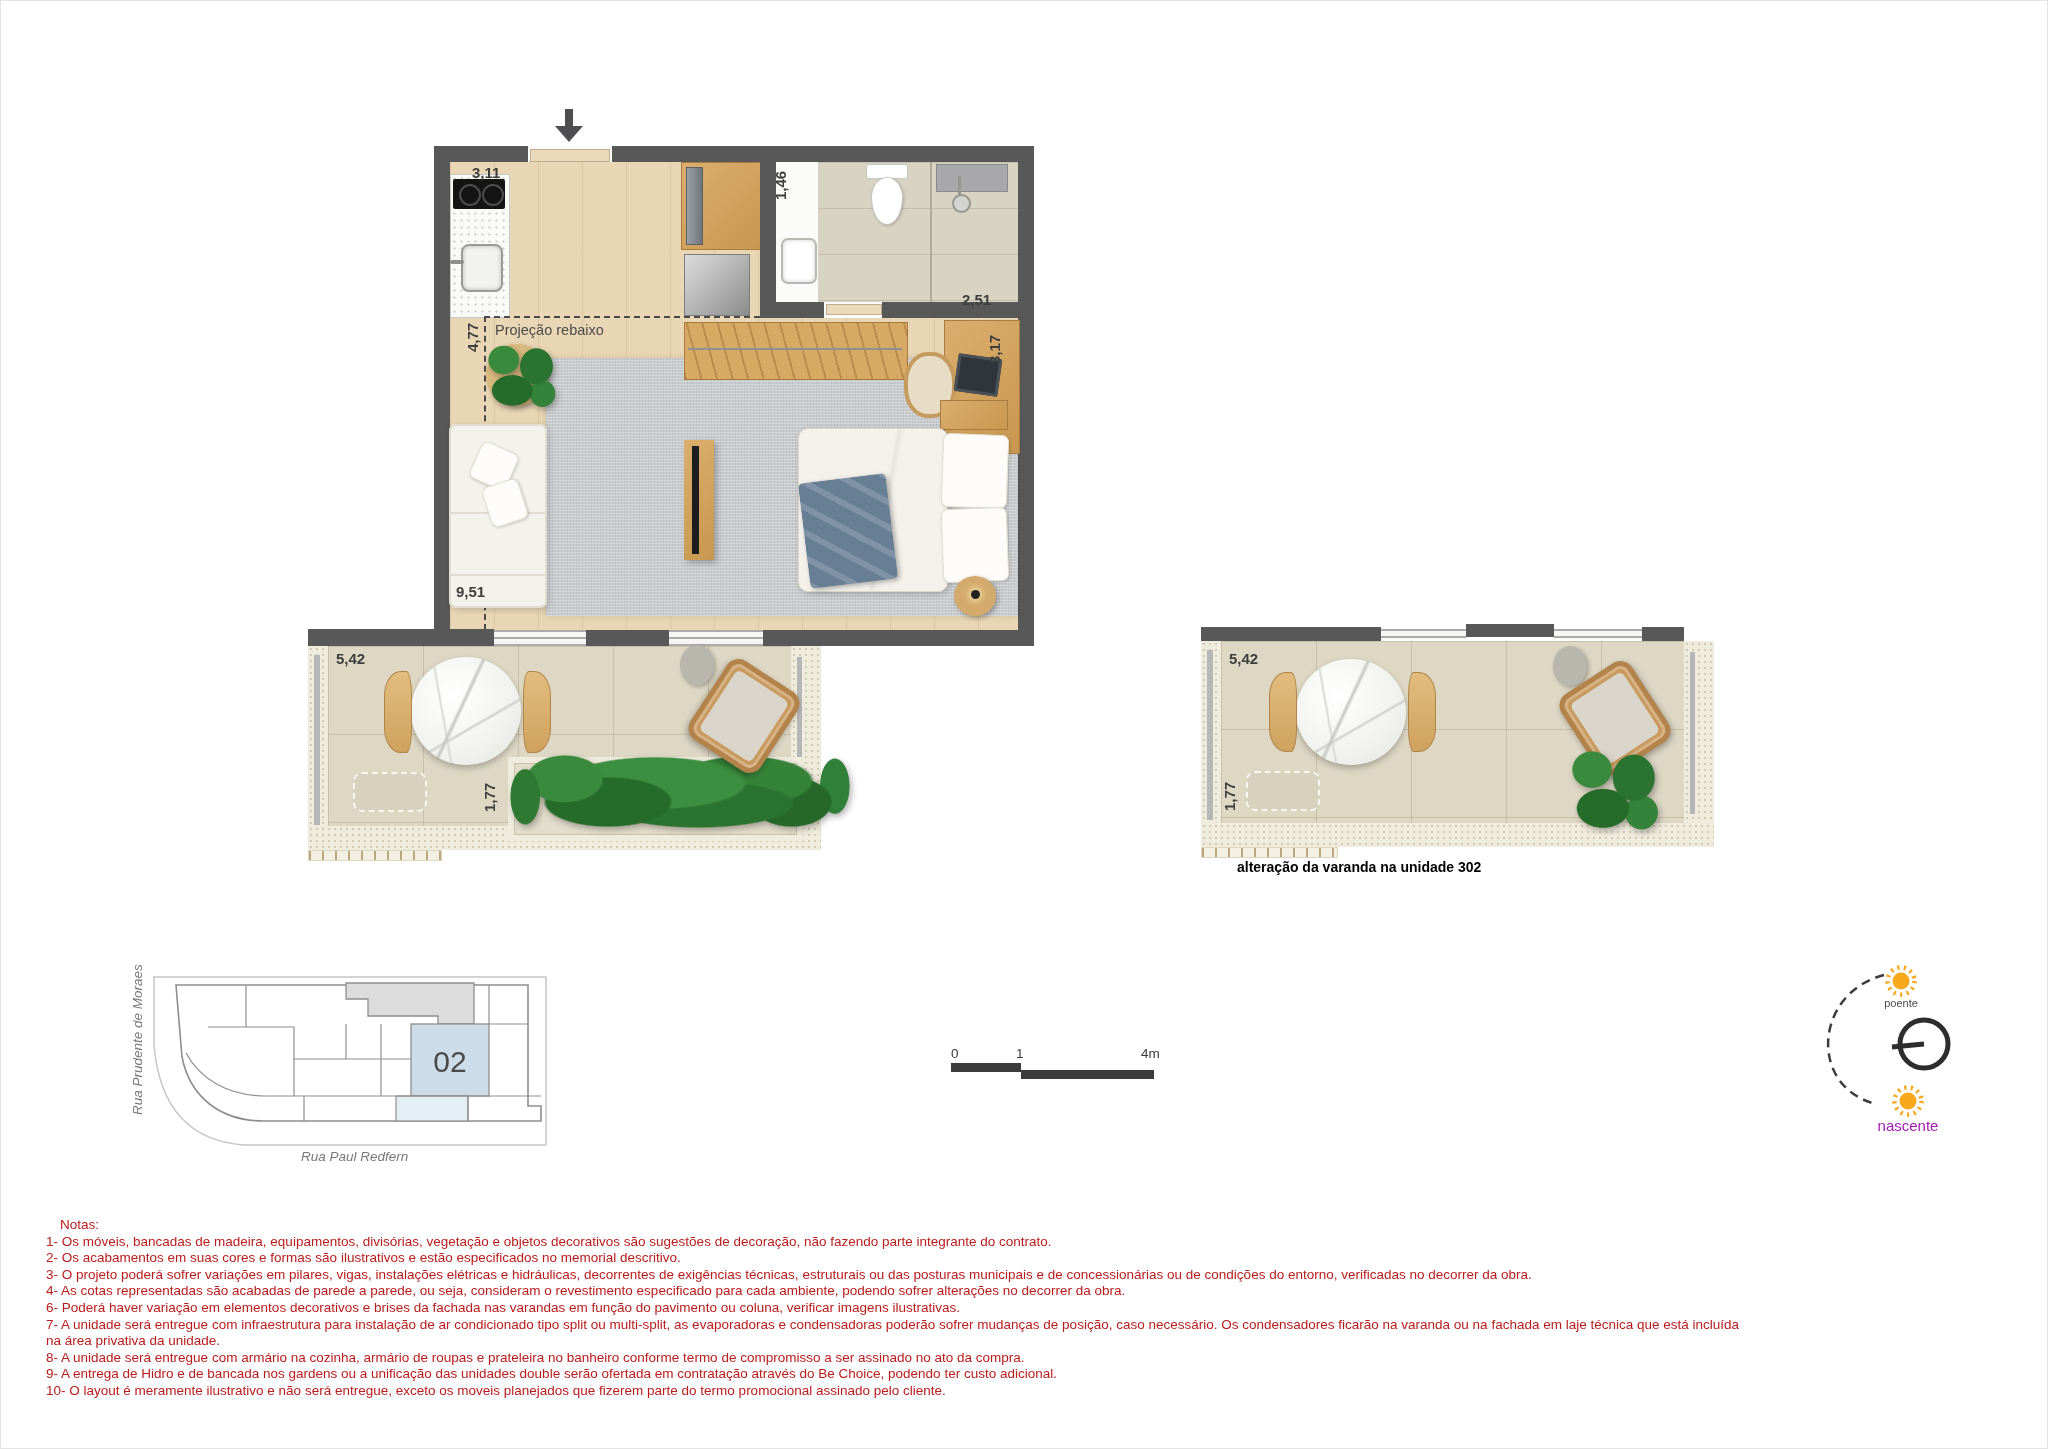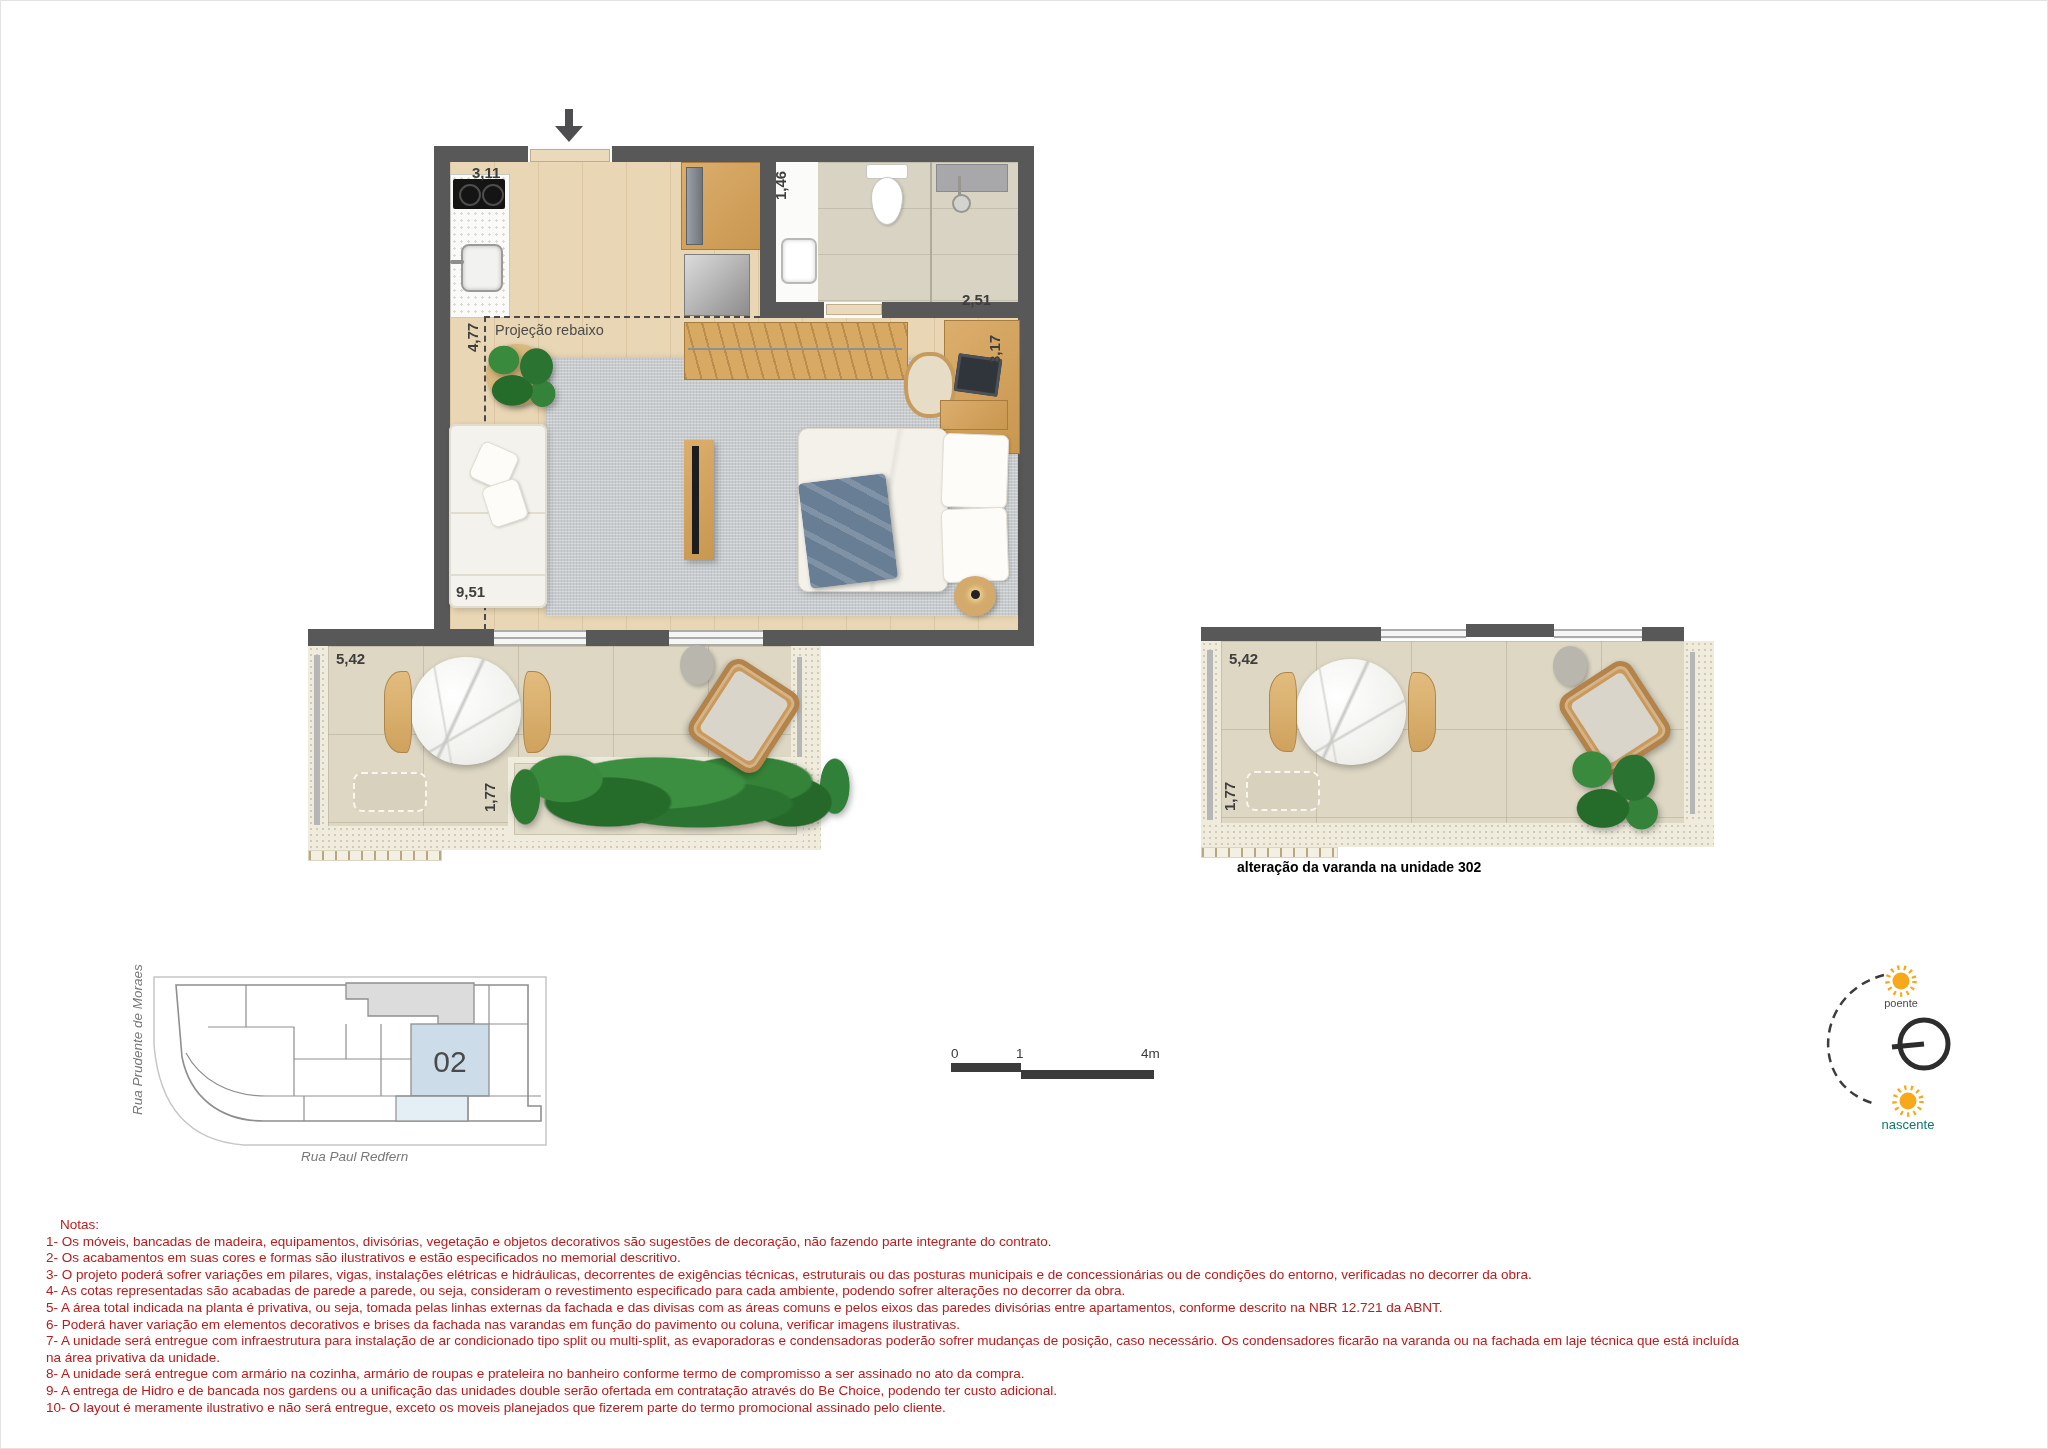--- a/index.html
+++ b/index.html
@@ -244,30 +244,29 @@
       <g>
         <circle cx="112" cy="150" r="8.5" fill="#f7a81b"></circle>
         <circle cx="112" cy="150" r="13.5" fill="none" stroke="#f7a81b" stroke-width="4.5" stroke-dasharray="2.2 4.4"></circle>
       </g>
       <g>
         <circle cx="128" cy="93" r="24" fill="#ffffff" stroke="#2d2d2d" stroke-width="5"></circle>
         <line x1="128" y1="93" x2="96" y2="96" stroke="#2d2d2d" stroke-width="5"></line>
       </g>
     </svg>
     <span class="abs" style="left:105px;top:46px;transform:translateX(-50%);font-size:11px;color:#4a4a4a;">poente</span>
-    <span class="abs" style="left:112px;top:166px;transform:translateX(-50%);font-size:13px;color:#0f766e;">nascente</span>
+    <span class="abs" style="left:112px;top:166px;transform:translateX(-50%);font-size:15px;color:#a21caf;">nascente</span>
   </div>
 
   <div class="abs notes" style="left:45px;top:1216px;width:1700px;">
     <div style="margin-left:14px;">Notas:</div>
     <div>1- Os móveis, bancadas de madeira, equipamentos, divisórias, vegetação e objetos decorativos são sugestões de decoração, não fazendo parte integrante do contrato.</div>
     <div>2- Os acabamentos em suas cores e formas são ilustrativos e estão especificados no memorial descritivo.</div>
     <div>3- O projeto poderá sofrer variações em pilares, vigas, instalações elétricas e hidráulicas, decorrentes de exigências técnicas, estruturais ou das posturas municipais e de concessionárias ou de condições do entorno, verificadas no decorrer da obra.</div>
     <div>4- As cotas representadas são acabadas de parede a parede, ou seja, consideram o revestimento especificado para cada ambiente, podendo sofrer alterações no decorrer da obra.</div>
-    <div>5- A área total indicada na planta é privativa, ou seja, tomada pelas linhas externas da fachada e das divisas com as áreas comuns e pelos eixos das paredes divisórias entre apartamentos, conforme descrito na NBR 12.721 da ABNT.</div>
     <div>6- Poderá haver variação em elementos decorativos e brises da fachada nas varandas em função do pavimento ou coluna, verificar imagens ilustrativas.</div>
     <div>7- A unidade será entregue com infraestrutura para instalação de ar condicionado tipo split ou multi-split, as evaporadoras e condensadoras poderão sofrer mudanças de posição, caso necessário. Os condensadores ficarão na varanda ou na fachada em laje técnica que está incluída na área privativa da unidade.</div>
     <div>8- A unidade será entregue com armário na cozinha, armário de roupas e prateleira no banheiro conforme termo de compromisso a ser assinado no ato da compra.</div>
     <div>9- A entrega de Hidro e de bancada nos gardens ou a unificação das unidades double serão ofertada em contratação através do Be Choice, podendo ter custo adicional.</div>
     <div>10- O layout é meramente ilustrativo e não será entregue, exceto os moveis planejados que fizerem parte do termo promocional assinado pelo cliente.</div>
   </div>
 
 </div>
 
 </body></html>

